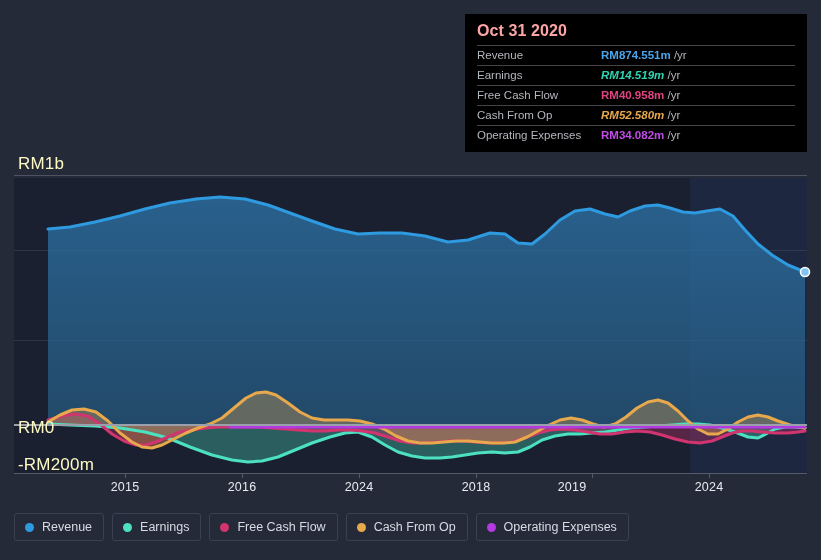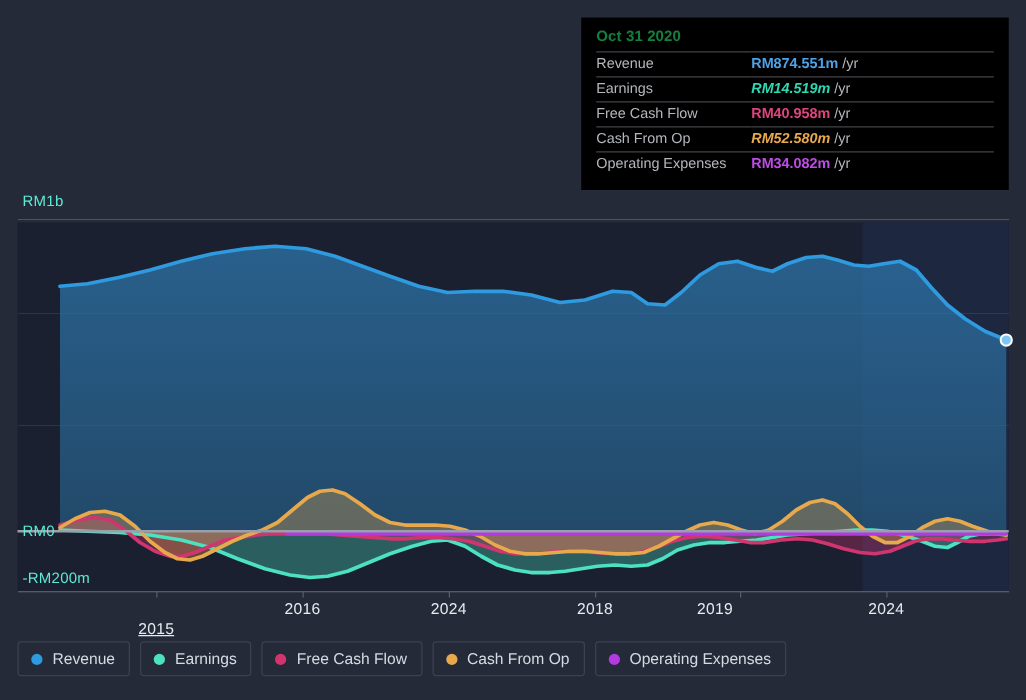--- a/index.html
+++ b/index.html
@@ -11,22 +11,22 @@
     position:relative;
   }
   #root{position:absolute;left:0;top:0;width:821px;height:560px;}
 
   
   .chart-wrap{position:absolute;left:0;top:0;width:821px;height:505px;}
   .chart-svg{position:absolute;left:0;top:0;}
 
   .axis-label{
     position:absolute;
-    color:#5eead4;
-    font-size:12px;
+    color:#fef9c3;
+    font-size:17px;
     letter-spacing:.2px;
     white-space:nowrap;
   }
   .y-label{left:18px;}
   .x-label{
     color:#e7eaf0;
     font-size:12.5px;
     transform:translateX(-50%);
   }
 
@@ -35,22 +35,22 @@
     position:absolute;
     left:466px;top:15px;
     width:340px;height:136px;
     background:#000000;
     box-shadow:0 0 0 1px #000;
     box-sizing:border-box;
     padding:7px 11px 4px 11px;
     z-index:20;
   }
   .tt-title{
-    color:#15803d;
-    font-size:12px;
+    color:#fca5a5;
+    font-size:16px;
     font-weight:bold;
     padding-bottom:5px;
     letter-spacing:.1px;
   }
   .tt-table{width:100%;border-collapse:collapse;}
   .tt-table tr.sep > td{border-top:1px solid #444448;}
   .tt-table td{
     padding:2px 0 2px 0;
     font-size:11.5px;
     vertical-align:middle;
@@ -143,21 +143,21 @@
         </g>
 
       <circle id="endDot" cx="805" cy="272" r="4.5" fill="#7fc4f2" stroke="#ffffff" stroke-width="1.6"></circle>
     </svg>
 
     <div class="axis-label y-label" style="top:154px">RM1b</div>
     <div class="axis-label y-label" style="top:418px">RM0</div>
     <div class="axis-label y-label" style="top:455px">-RM200m</div>
 
     <div id="xlabels">
-        <div class="axis-label x-label" style="left: 125px; top: 496px; text-decoration: underline;">2015</div>
+        <div class="axis-label x-label" style="left: 125px; top: 480px;">2015</div>
         <div class="axis-label x-label" style="left: 242px; top: 480px;">2016</div>
         <div class="axis-label x-label" style="left: 359px; top: 480px;">2024</div>
         <div class="axis-label x-label" style="left: 476px; top: 480px;">2018</div>
         <div class="axis-label x-label" style="left: 572px; top: 480px;">2019</div>
         <div class="axis-label x-label" style="left: 709px; top: 480px;">2024</div>
       </div>
 
     <div class="tooltip">
       <div class="tt-title">Oct 31 2020</div>
       <table class="tt-table">

